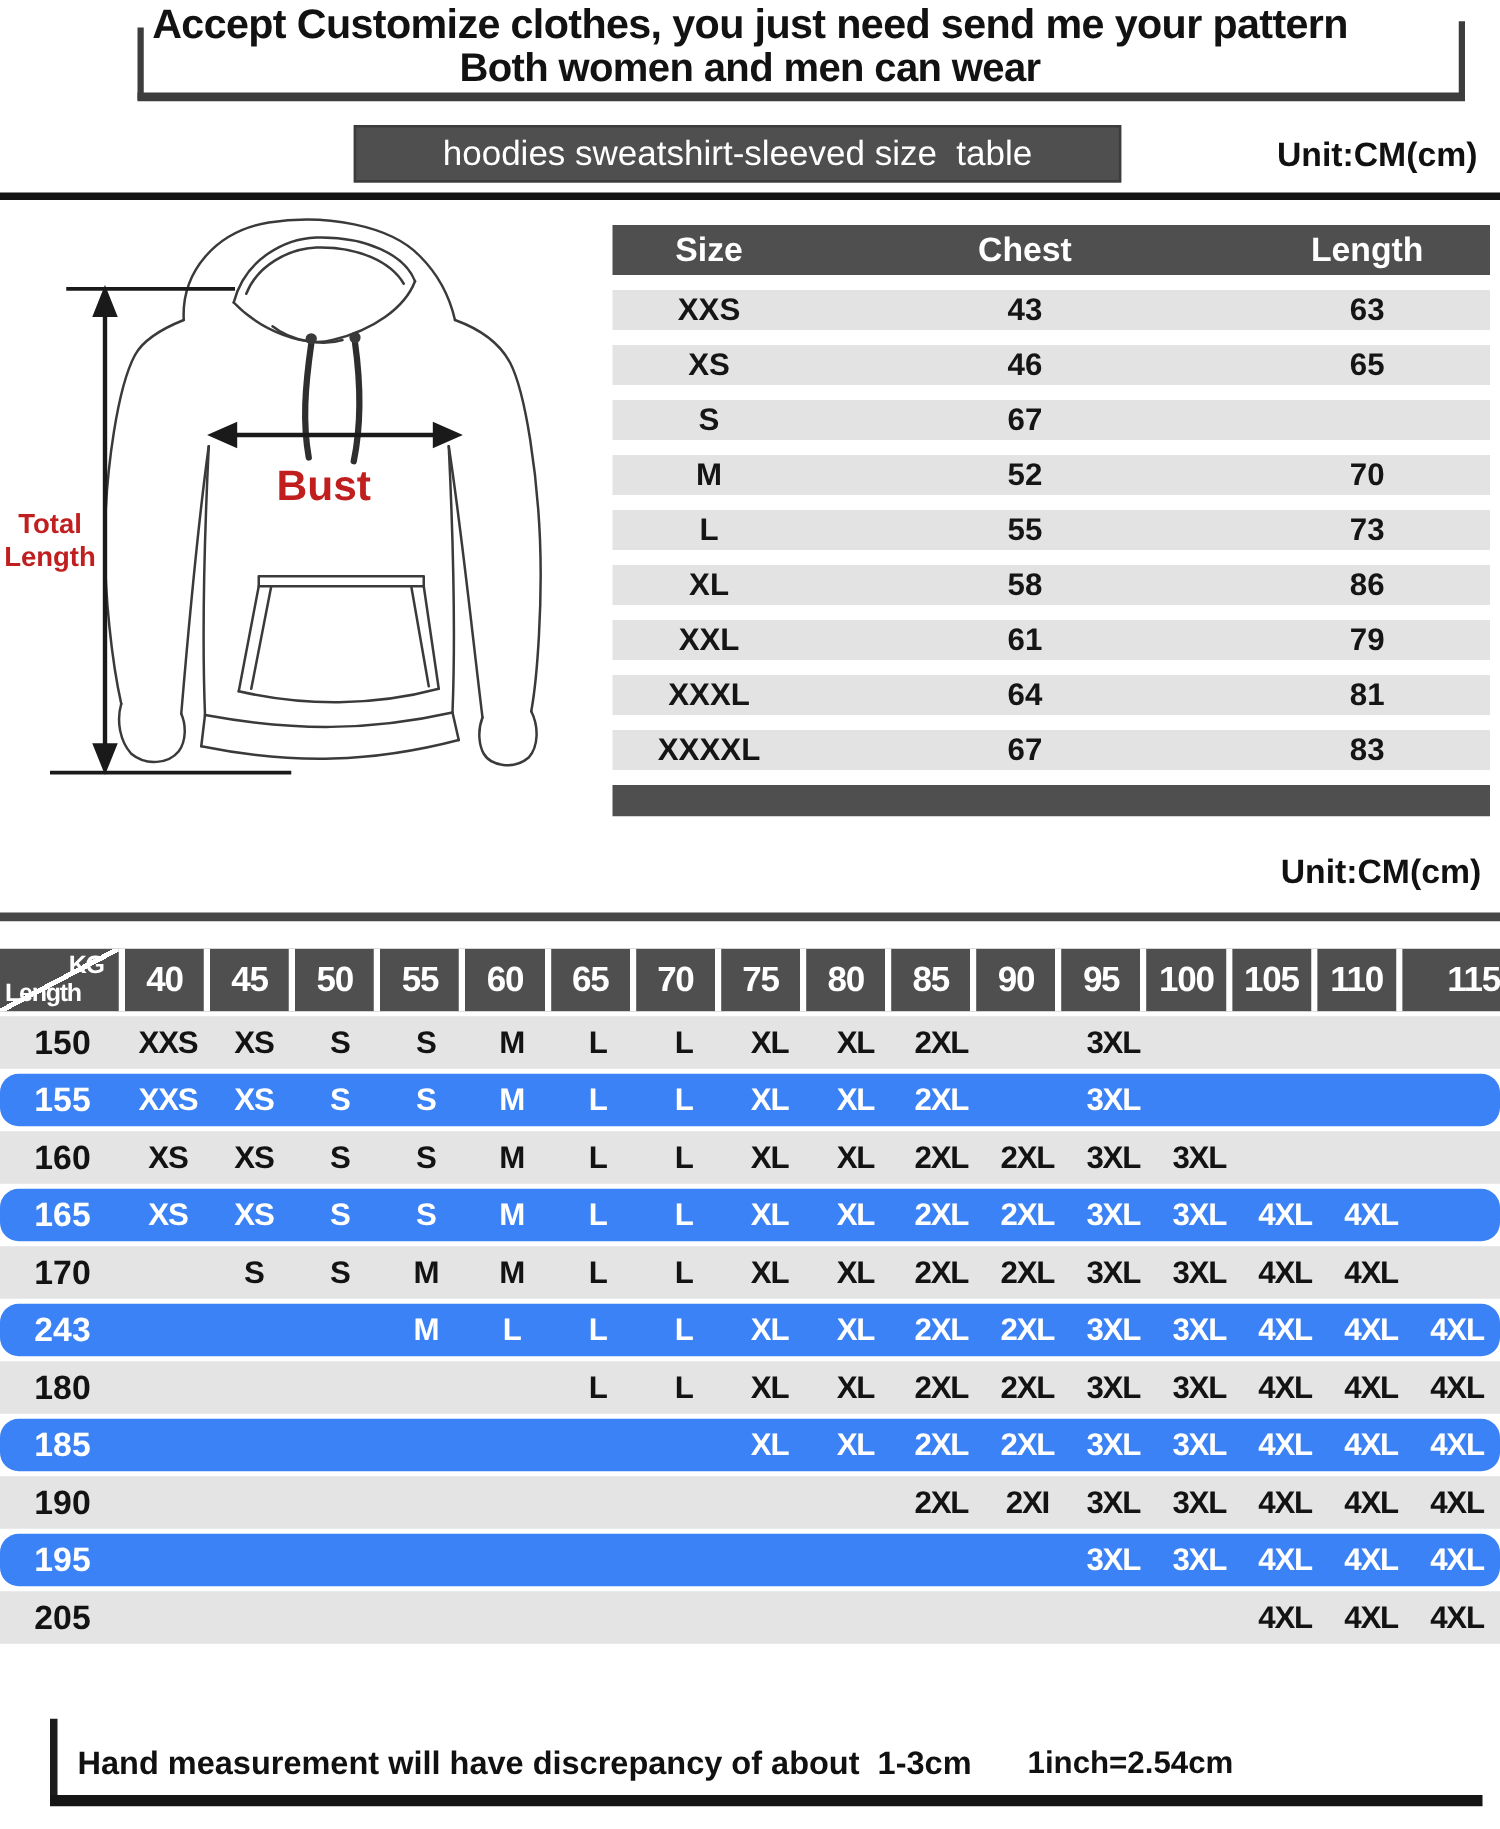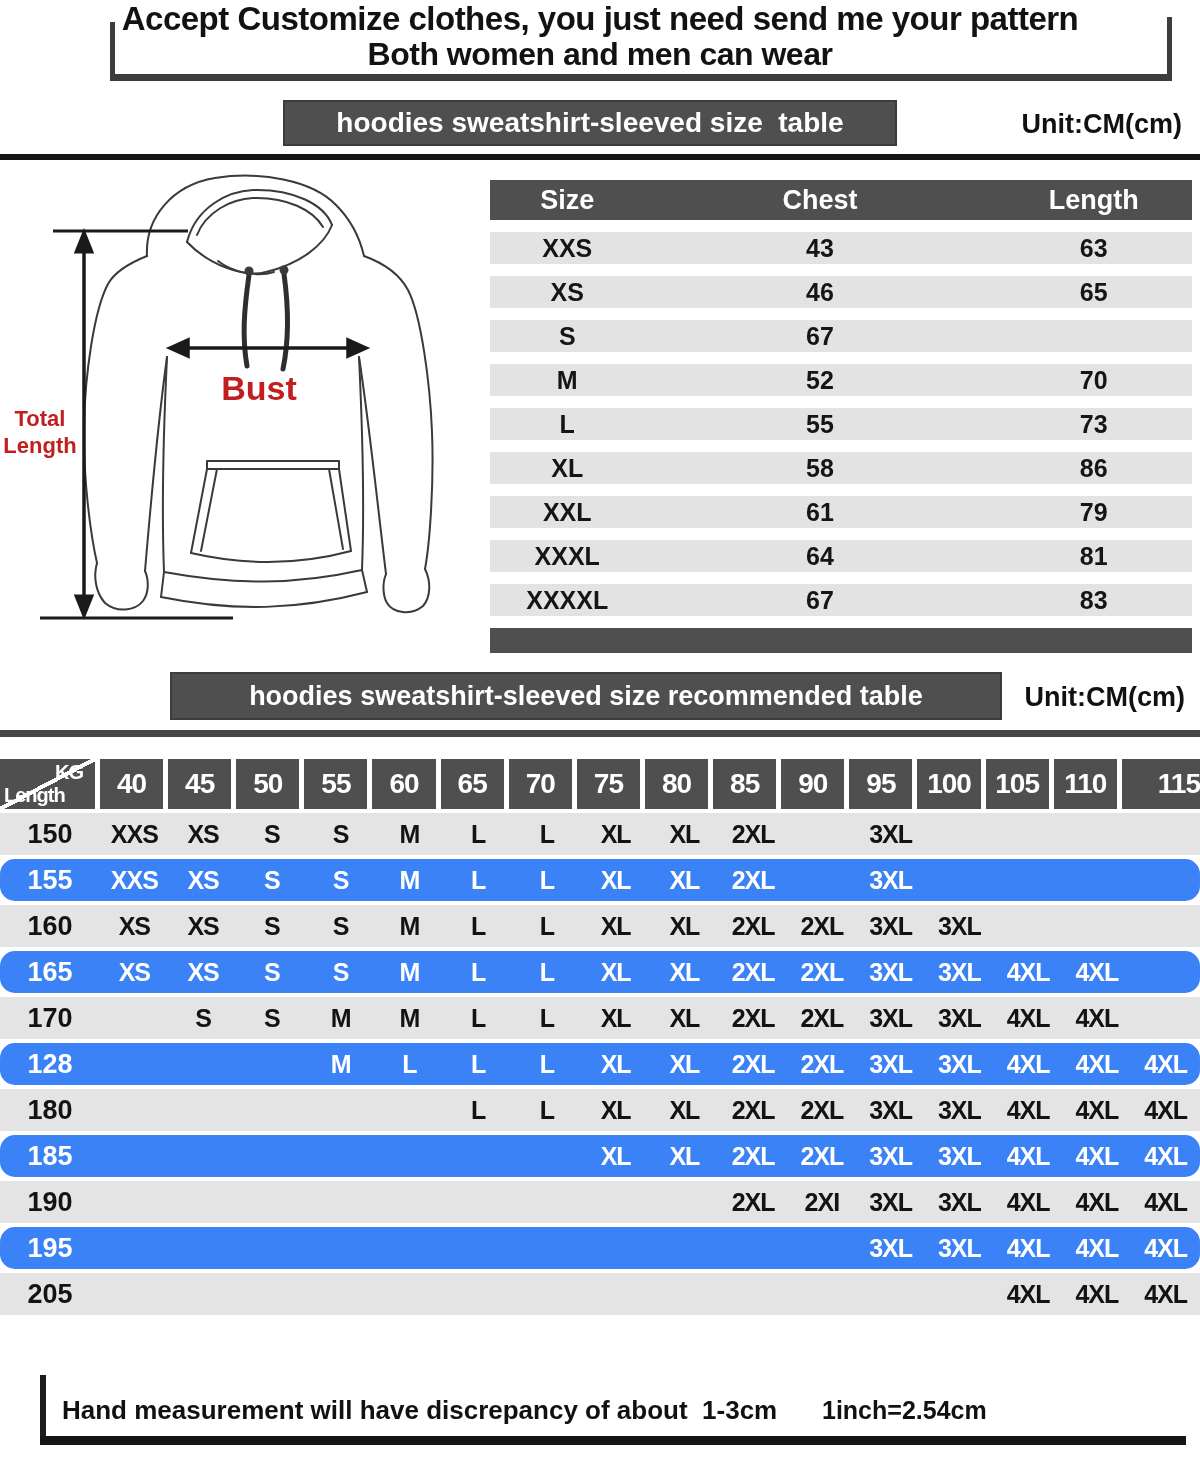--- a/index.html
+++ b/index.html
@@ -12,21 +12,21 @@
   .th-line { position:absolute; left:0; right:0; text-align:center;
              font-weight:bold; color:#121212; letter-spacing:-0.5px; }
   .th-line1 { top:0; font-size:33px; }
   .th-line2 { top:36px; font-size:32px; }
   .frame-left   { position:absolute; left:110px;  top:22px; width:5px;  height:58px; background:#3d3d3d; }
   .frame-right  { position:absolute; left:1167px; top:17px; width:5px;  height:63px; background:#3d3d3d; }
   .frame-bottom { position:absolute; left:110px;  top:74px; width:1062px; height:7px; background:#3d3d3d; }
   
   .banner-row { position:relative; height:46px; margin-top:16px; }
   .banner { position:absolute; background:#4f4f4f; border:2px solid #3c3c3c; color:#fff;
-            font-weight:bold; text-align:center; white-space:pre; }
+            font-weight:normal; text-align:center; white-space:pre; }
   .banner1 { left:283px; top:0; width:614px; height:46px; line-height:42px; font-size:28px; }
   .unit-label { position:absolute; font-size:27px; font-weight:bold; color:#111; }
   .unit1 { right:18px; top:9px; }
   .banner-row2 { position:relative; height:48px; margin-top:12px; }
   .banner2 { left:170px; top:0; width:832px; height:48px; line-height:44px; font-size:27px; }
   .unit2 { right:15px; top:10px; }
   .divider-black { height:6px; background:#141414; margin-top:8px; }
   .divider-gray  { height:7px; background:#474747; margin-top:10px; }
   
   .measure-row { display:flex; height:500px; }
@@ -188,21 +188,20 @@
           <div>XXXXL</div>
           <div>67</div>
           <div>83</div>
         </div>
       </div>
     <div class="t1-footer"></div>
   </div>
 </div>
 
 <div class="banner-row2">
-  <div class="banner banner2">hoodies sweatshirt-sleeved size recommended table</div>
   <div class="unit-label unit2">Unit:CM(cm)</div>
 </div>
 
 <div class="divider-gray"></div>
 
 <div class="reco-table">
   <div class="reco-header">
     <div class="rh-cell rh-corner">
       <span class="corner-kg">KG</span>
       <span class="corner-height">Length</span>
@@ -314,21 +313,21 @@
         <div class="size-cell">XL</div>
         <div class="size-cell">2XL</div>
         <div class="size-cell">2XL</div>
         <div class="size-cell">3XL</div>
         <div class="size-cell">3XL</div>
         <div class="size-cell">4XL</div>
         <div class="size-cell">4XL</div>
         <div class="size-cell"></div>
       </div>
       <div class="reco-row dark">
-        <div class="height-cell">128</div>
+        <div class="height-cell">243</div>
         <div class="size-cell"></div>
         <div class="size-cell"></div>
         <div class="size-cell"></div>
         <div class="size-cell">M</div>
         <div class="size-cell">L</div>
         <div class="size-cell">L</div>
         <div class="size-cell">L</div>
         <div class="size-cell">XL</div>
         <div class="size-cell">XL</div>
         <div class="size-cell">2XL</div>

